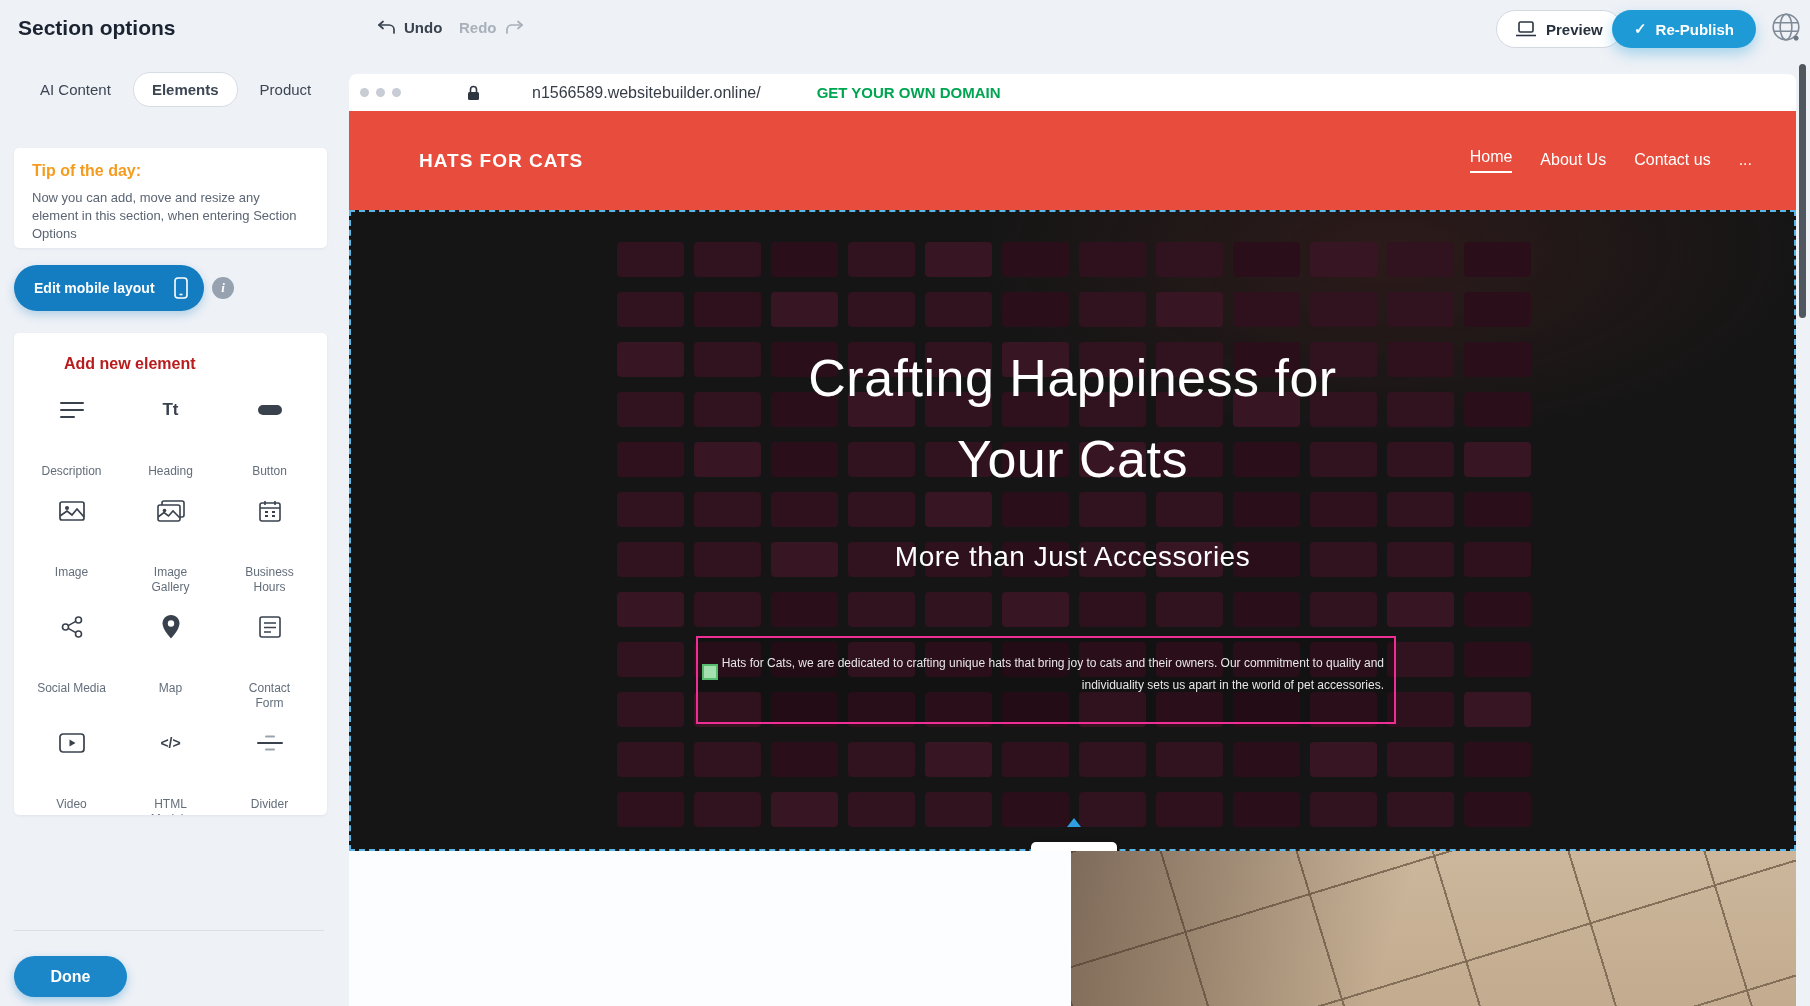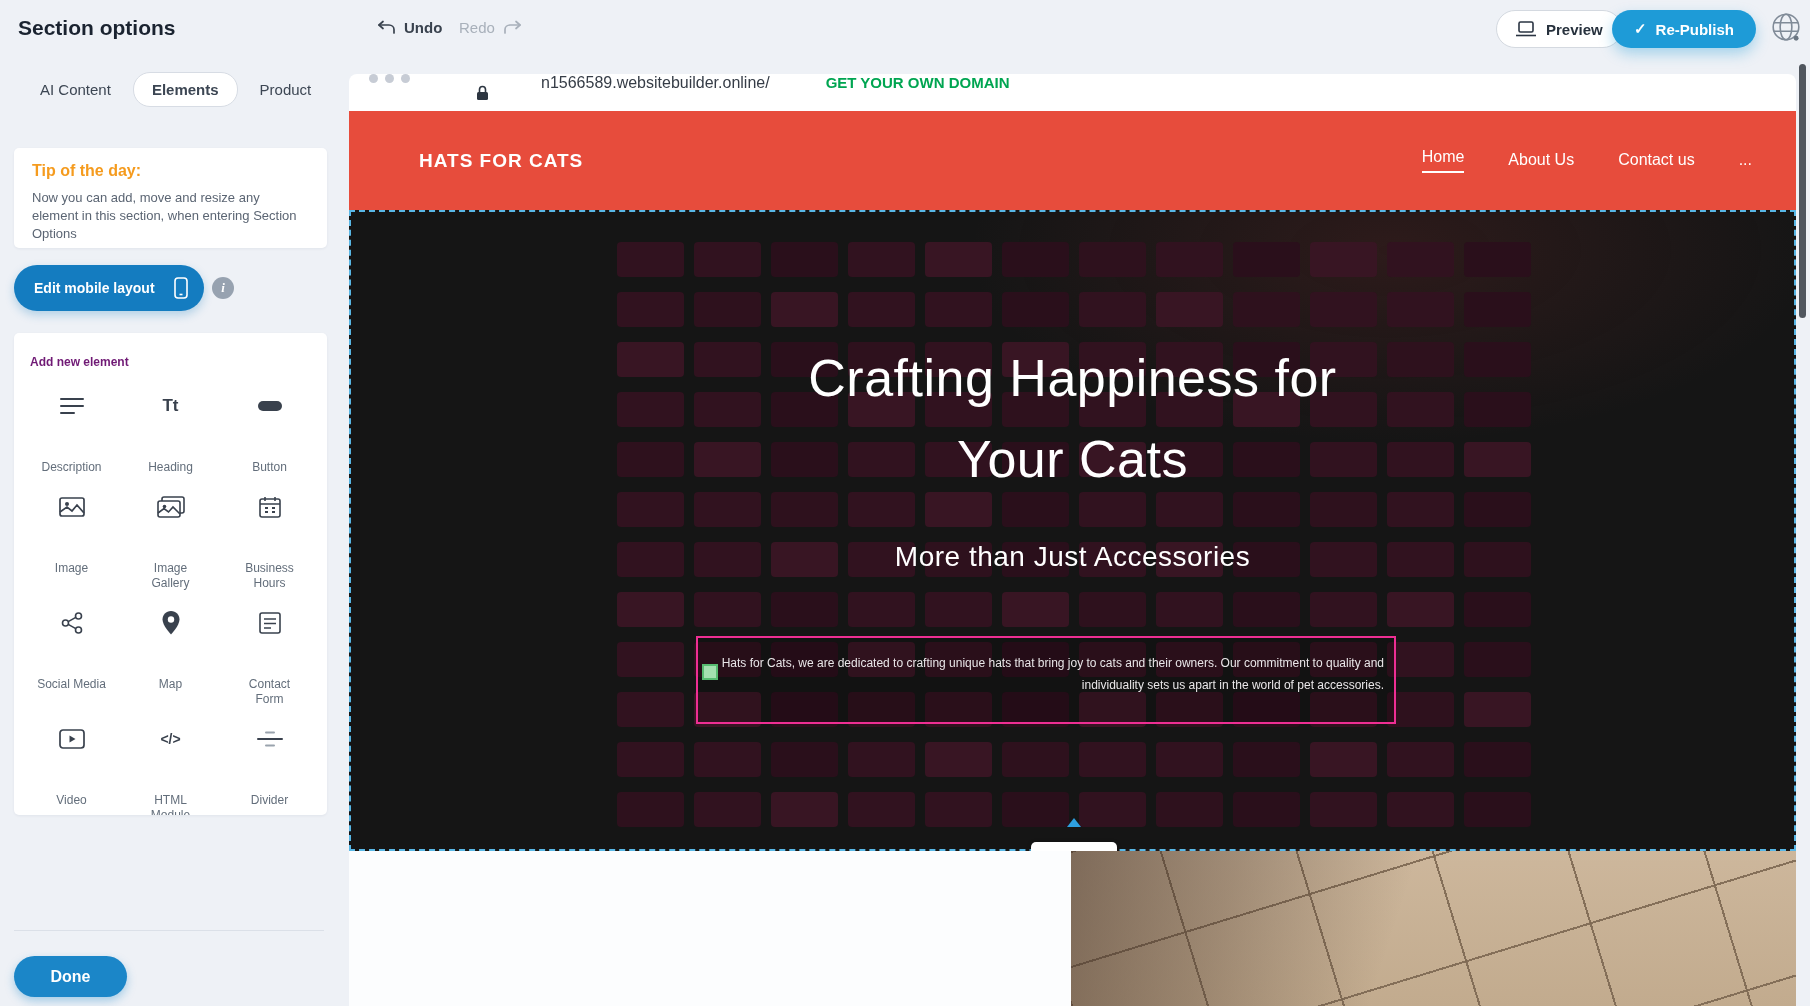--- a/index.html
+++ b/index.html
@@ -4,21 +4,21 @@
 <style>
   * { box-sizing: border-box; }
   body { margin:0; background:#eef1f6; font-family:"Liberation Sans", sans-serif; }
   .app { position:relative; width:1810px; height:1006px; overflow:hidden; background:#eef1f6; }
 
   
   .topbar-title { position:absolute; left:18px; top:16px; font-size:21px; font-weight:700; color:#1a2330; }
   .undo-group { position:absolute; left:377px; top:19px; display:flex; align-items:center; gap:8px;
                 color:#39424e; font-size:15px; font-weight:600; cursor:pointer; }
   .redo-group { position:absolute; left:459px; top:19px; display:flex; align-items:center; gap:8px;
-                color:#a8b0ba; font-size:15px; font-weight:400; cursor:default; }
+                color:#a8b0ba; font-size:15px; font-weight:700; cursor:default; }
   .redo-group svg { transform:scaleX(-1); }
   .btn-preview { position:absolute; left:1496px; top:10px; height:38px; padding:0 18px; border-radius:19px;
                  background:#fff; border:1px solid #d4d9e0; display:flex; align-items:center; gap:9px;
                  font-size:15px; font-weight:700; color:#27313d; cursor:pointer; }
   .btn-republish { position:absolute; left:1612px; top:10px; height:38px; width:144px; border-radius:19px;
                    background:#1e9bd7; display:flex; align-items:center; justify-content:center; gap:9px;
                    font-size:15px; font-weight:700; color:#fff; cursor:pointer;
                    box-shadow:0 6px 14px rgba(30,155,215,.35); }
   .globe { position:absolute; left:1770px; top:11px; cursor:pointer; }
 
@@ -35,21 +35,21 @@
 
   .btn-edit-mobile { position:absolute; left:14px; top:265px; width:190px; height:46px; border-radius:23px;
                      background:#147cc0; color:#fff; font-size:14px; font-weight:700;
                      display:flex; align-items:center; justify-content:space-between;
                      padding:0 16px 0 20px; cursor:pointer; box-shadow:0 4px 10px rgba(20,124,192,.28); }
   .info-circle { position:absolute; left:212px; top:277px; width:22px; height:22px; border-radius:50%;
                  background:#97a2b0; color:#fff; font-size:13px; font-style:italic; font-weight:700;
                  display:flex; align-items:center; justify-content:center; cursor:pointer; font-family:"Liberation Serif",serif; }
 
   .add-card { left:14px; top:333px; width:313px; height:482px; padding:22px 0 0; overflow:hidden; }
-  .add-title { margin-left:16px; font-size:12px; font-weight:700; color:#701a75; }
+  .add-title { margin-left:50px; font-size:16px; font-weight:700; color:#b91c1c; }
   .el-grid { margin-top:22px; display:grid; grid-template-columns:repeat(3,1fr); row-gap:17px;
              justify-items:center; padding:0 8px; }
   .el-item { display:flex; flex-direction:column; align-items:center; gap:7px; cursor:pointer;
              width:92px; text-align:center; min-height:62px; }
   .el-icon { height:30px; display:flex; align-items:center; justify-content:center; color:#39414d; }
   .el-label { font-size:12px; color:#636e7b; line-height:1.25; width:72px;margin-top:32px; }
   .txt-icon { font-weight:700; font-size:17px; color:#39414d; }
 
   .pg-icon { position:relative; width:42px; height:32px; display:block; }
   .pg-cap { position:absolute; left:7px; top:9px; width:26px; height:16px; border:2px solid #5b6573;
@@ -61,33 +61,33 @@
               justify-content:center; border:2px solid #fff; }
 
   .sidebar-divider { position:absolute; left:14px; top:930px; width:310px; height:1px; background:#dbe0e8; }
   .btn-done { position:absolute; left:14px; top:956px; width:113px; height:41px; border-radius:21px;
               background:#1b86c8; color:#fff; font-size:16px; font-weight:700; display:flex;
               align-items:center; justify-content:center; cursor:pointer;
               box-shadow:0 4px 10px rgba(27,134,200,.35); }
 
   
   .browser-bar { position:absolute; left:349px; top:74px; width:1447px; height:37px; background:#fff;
-                 border-radius:8px 8px 0 0; display:flex; padding-left:20px;gap:40px; }
+                 border-radius:8px 8px 0 0; display:flex; align-items:center; padding-left:11px;gap:40px; }
   .win-dots { display:flex; gap:7px; }
   .win-dots span { width:9px; height:9px; border-radius:50%; background:#c7ccd5; }
   .url-lock { margin-left:26px; display:flex; align-items:center; }
   .url-text { margin-left:12px; font-size:16px; color:#363d47; }
   .domain-link { margin-left:16px; font-size:15px; font-weight:700; color:#00a551; cursor:pointer; }
 
   
   .site-header { position:absolute; left:349px; top:111px; width:1447px; height:99px; background:#e74c3c; }
   .site-logo { position:absolute; left:70px; top:0; height:100%; display:flex; align-items:center;
                color:#fff; font-size:19px; font-weight:700; letter-spacing:1px; }
   .site-nav { position:absolute; right:44px; top:0; height:100%; display:flex; align-items:center;
-              gap:44px; color:#fff; font-size:16px; }
+              gap:28px; color:#fff; font-size:16px; }
   .nav-item { cursor:pointer; padding-bottom:2px; }
   .nav-item.active { border-bottom:2px solid #fff; padding-bottom:5px; }
 
   
   .hero { position:absolute; left:349px; top:210px; width:1447px; height:641px;
           background:radial-gradient(700px 320px at 72% 6%, rgba(130,45,45,.22), transparent 60%), #151515;
           border:2px dashed #58b7e6; }
   .hero-tiles { position:absolute; left:266px; top:30px; width:914px; height:585px; display:grid;
                 grid-template-columns:repeat(12,67px); grid-auto-rows:35px; column-gap:10px; row-gap:15px; }
   .hero-tiles > div { background:#31121f; border-radius:4px; }

